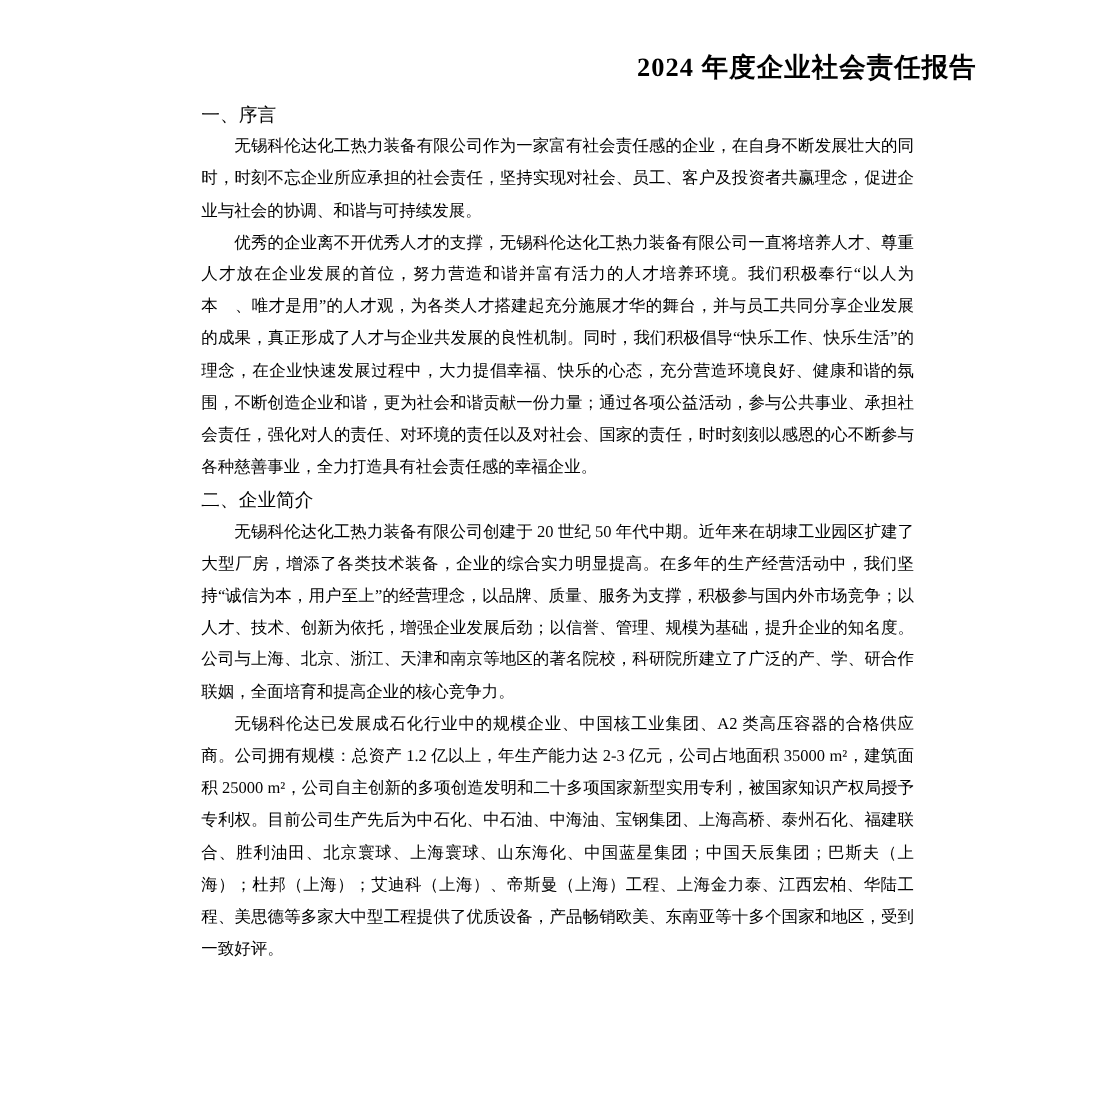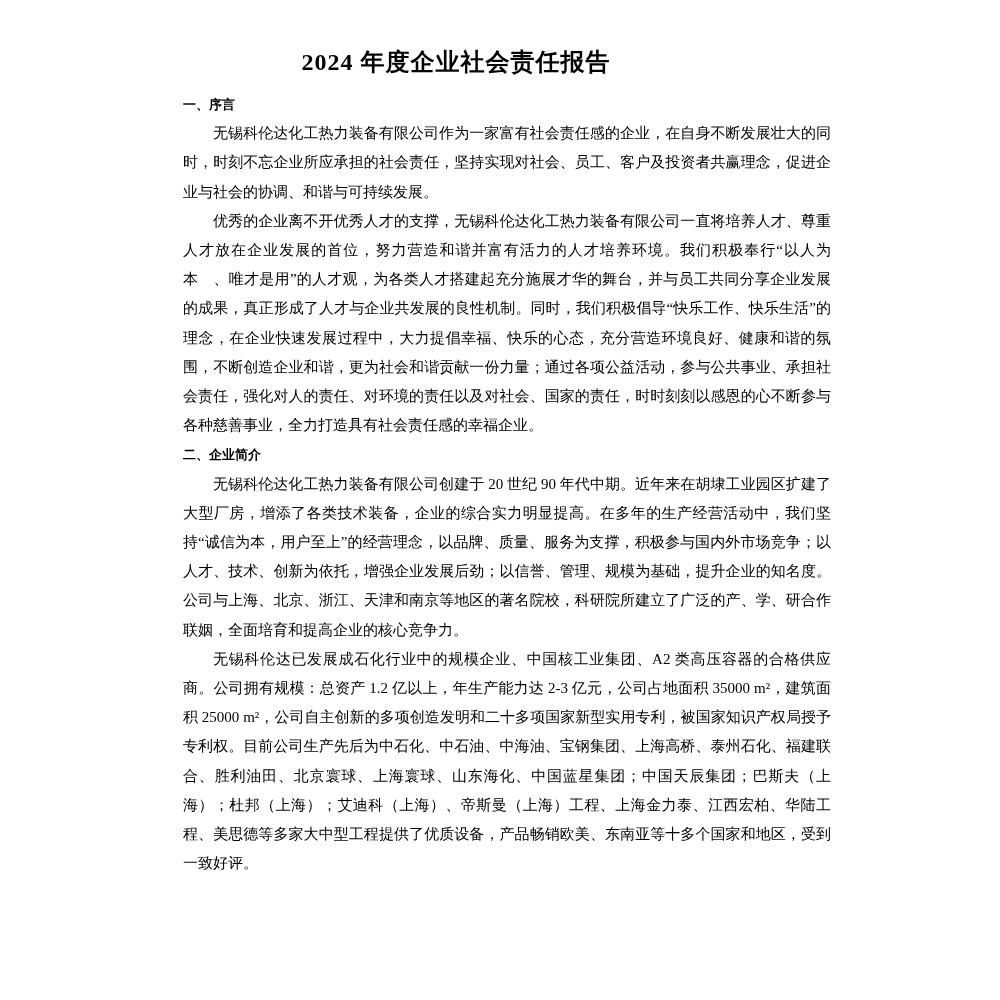--- a/index.html
+++ b/index.html
@@ -19,38 +19,38 @@
     position: absolute;
     left: 0;
     top: 0;
     width: 1000px;
     height: 1000px;
     background: #ffffff;
   }
   .page-title {
     position: absolute;
     top: 46px;
-    left: 12px;
+    left: 0;
     width: 888px;
-    text-align: center;
+    text-align: right;
     font-size: 24px;
     font-weight: 700;
     line-height: 32px;
     letter-spacing: 1px;
     margin: 0;
   }
   .doc-body {
     position: absolute;
     left: 183px;
     top: 90px;
     width: 648px;
   }
   .sec-heading {
-    font-size: 13px;
-    font-weight: 700;
+    font-size: 17px;
+    font-weight: 400;
     line-height: 29.2px;
     margin: 0;
   }
   .para {
     font-size: 15px;
     line-height: 29.2px;
     margin: 0;
     text-align: justify;
     text-indent: 2em;
   }
@@ -74,20 +74,20 @@
   <div class="doc-body">
 
     <h2 class="sec-heading">一、序言</h2>
 
     <p class="para">无锡科伦达化工热力装备有限公司作为一家富有社会责任感的企业，在自身不断发展壮大的同时，时刻不忘企业所应承担的社会责任，坚持实现对社会、员工、客户及投资者共赢理念，促进企业与社会的协调、和谐与可持续发展。</p>
 
     <p class="para">优秀的企业离不开优秀人才的支撑，无锡科伦达化工热力装备有限公司一直将培养人才、尊重人才放在企业发展的首位，努力营造和谐并富有活力的人才培养环境。我们积极奉行“以人为本　、唯才是用”的人才观，为各类人才搭建起充分施展才华的舞台，并与员工共同分享企业发展的成果，真正形成了人才与企业共发展的良性机制。同时，我们积极倡导“快乐工作、快乐生活”的理念，在企业快速发展过程中，大力提倡幸福、快乐的心态，充分营造环境良好、健康和谐的氛围，不断创造企业和谐，更为社会和谐贡献一份力量；通过各项公益活动，参与公共事业、承担社会责任，强化对人的责任、对环境的责任以及对社会、国家的责任，时时刻刻以感恩的心不断参与各种慈善事业，全力打造具有社会责任感的幸福企业。</p>
 
     <h2 class="sec-heading">二、企业简介</h2>
 
-    <p class="para">无锡科伦达化工热力装备有限公司创建于 20 世纪 90 年代中期。近年来在胡埭工业园区扩建了大型厂房，增添了各类技术装备，企业的综合实力明显提高。在多年的生产经营活动中，我们坚持“诚信为本，用户至上”的经营理念，以品牌、质量、服务为支撑，积极参与国内外市场竞争；以人才、技术、创新为依托，增强企业发展后劲；以信誉、管理、规模为基础，提升企业的知名度。公司与上海、北京、浙江、天津和南京等地区的著名院校，科研院所建立了广泛的产、学、研合作联姻，全面培育和提高企业的核心竞争力。</p>
+    <p class="para">无锡科伦达化工热力装备有限公司创建于 20 世纪 50 年代中期。近年来在胡埭工业园区扩建了大型厂房，增添了各类技术装备，企业的综合实力明显提高。在多年的生产经营活动中，我们坚持“诚信为本，用户至上”的经营理念，以品牌、质量、服务为支撑，积极参与国内外市场竞争；以人才、技术、创新为依托，增强企业发展后劲；以信誉、管理、规模为基础，提升企业的知名度。公司与上海、北京、浙江、天津和南京等地区的著名院校，科研院所建立了广泛的产、学、研合作联姻，全面培育和提高企业的核心竞争力。</p>
 
     <p class="para">无锡科伦达已发展成石化行业中的规模企业、中国核工业集团、A2 类高压容器的合格供应商。公司拥有规模：总资产 1.2 亿以上，年生产能力达 2-3 亿元，公司占地面积 35000 m²，建筑面积 25000 m²，公司自主创新的多项创造发明和二十多项国家新型实用专利，被国家知识产权局授予专利权。目前公司生产先后为中石化、中石油、中海油、宝钢集团、上海高桥、泰州石化、福建联合、胜利油田、北京寰球、上海寰球、山东海化、中国蓝星集团；中国天辰集团；巴斯夫（上海）；杜邦（上海）；艾迪科（上海）、帝斯曼（上海）工程、上海金力泰、江西宏柏、华陆工程、美思德等多家大中型工程提供了优质设备，产品畅销欧美、东南亚等十多个国家和地区，受到一致好评。</p>
 
   </div>
 
 
 </div>
 
 </body></html>

